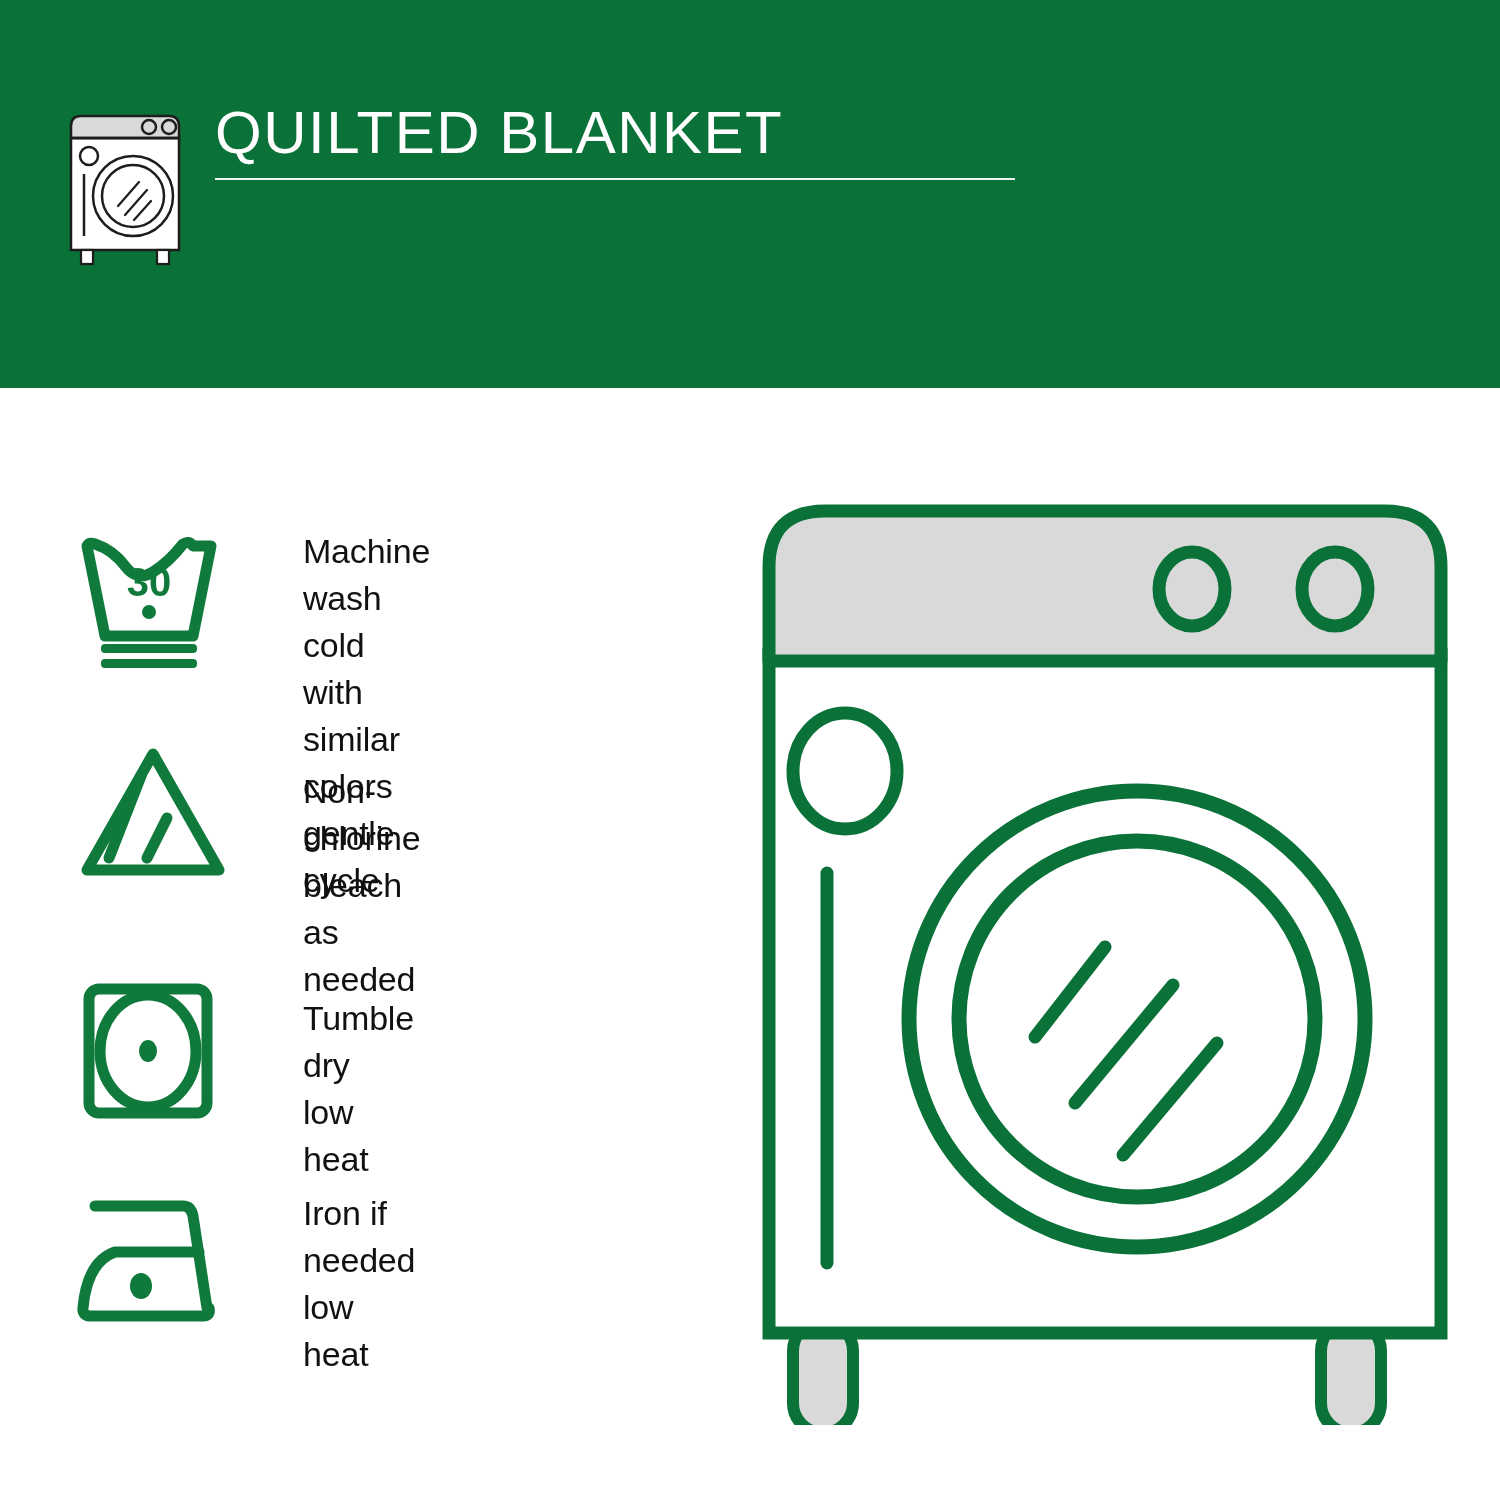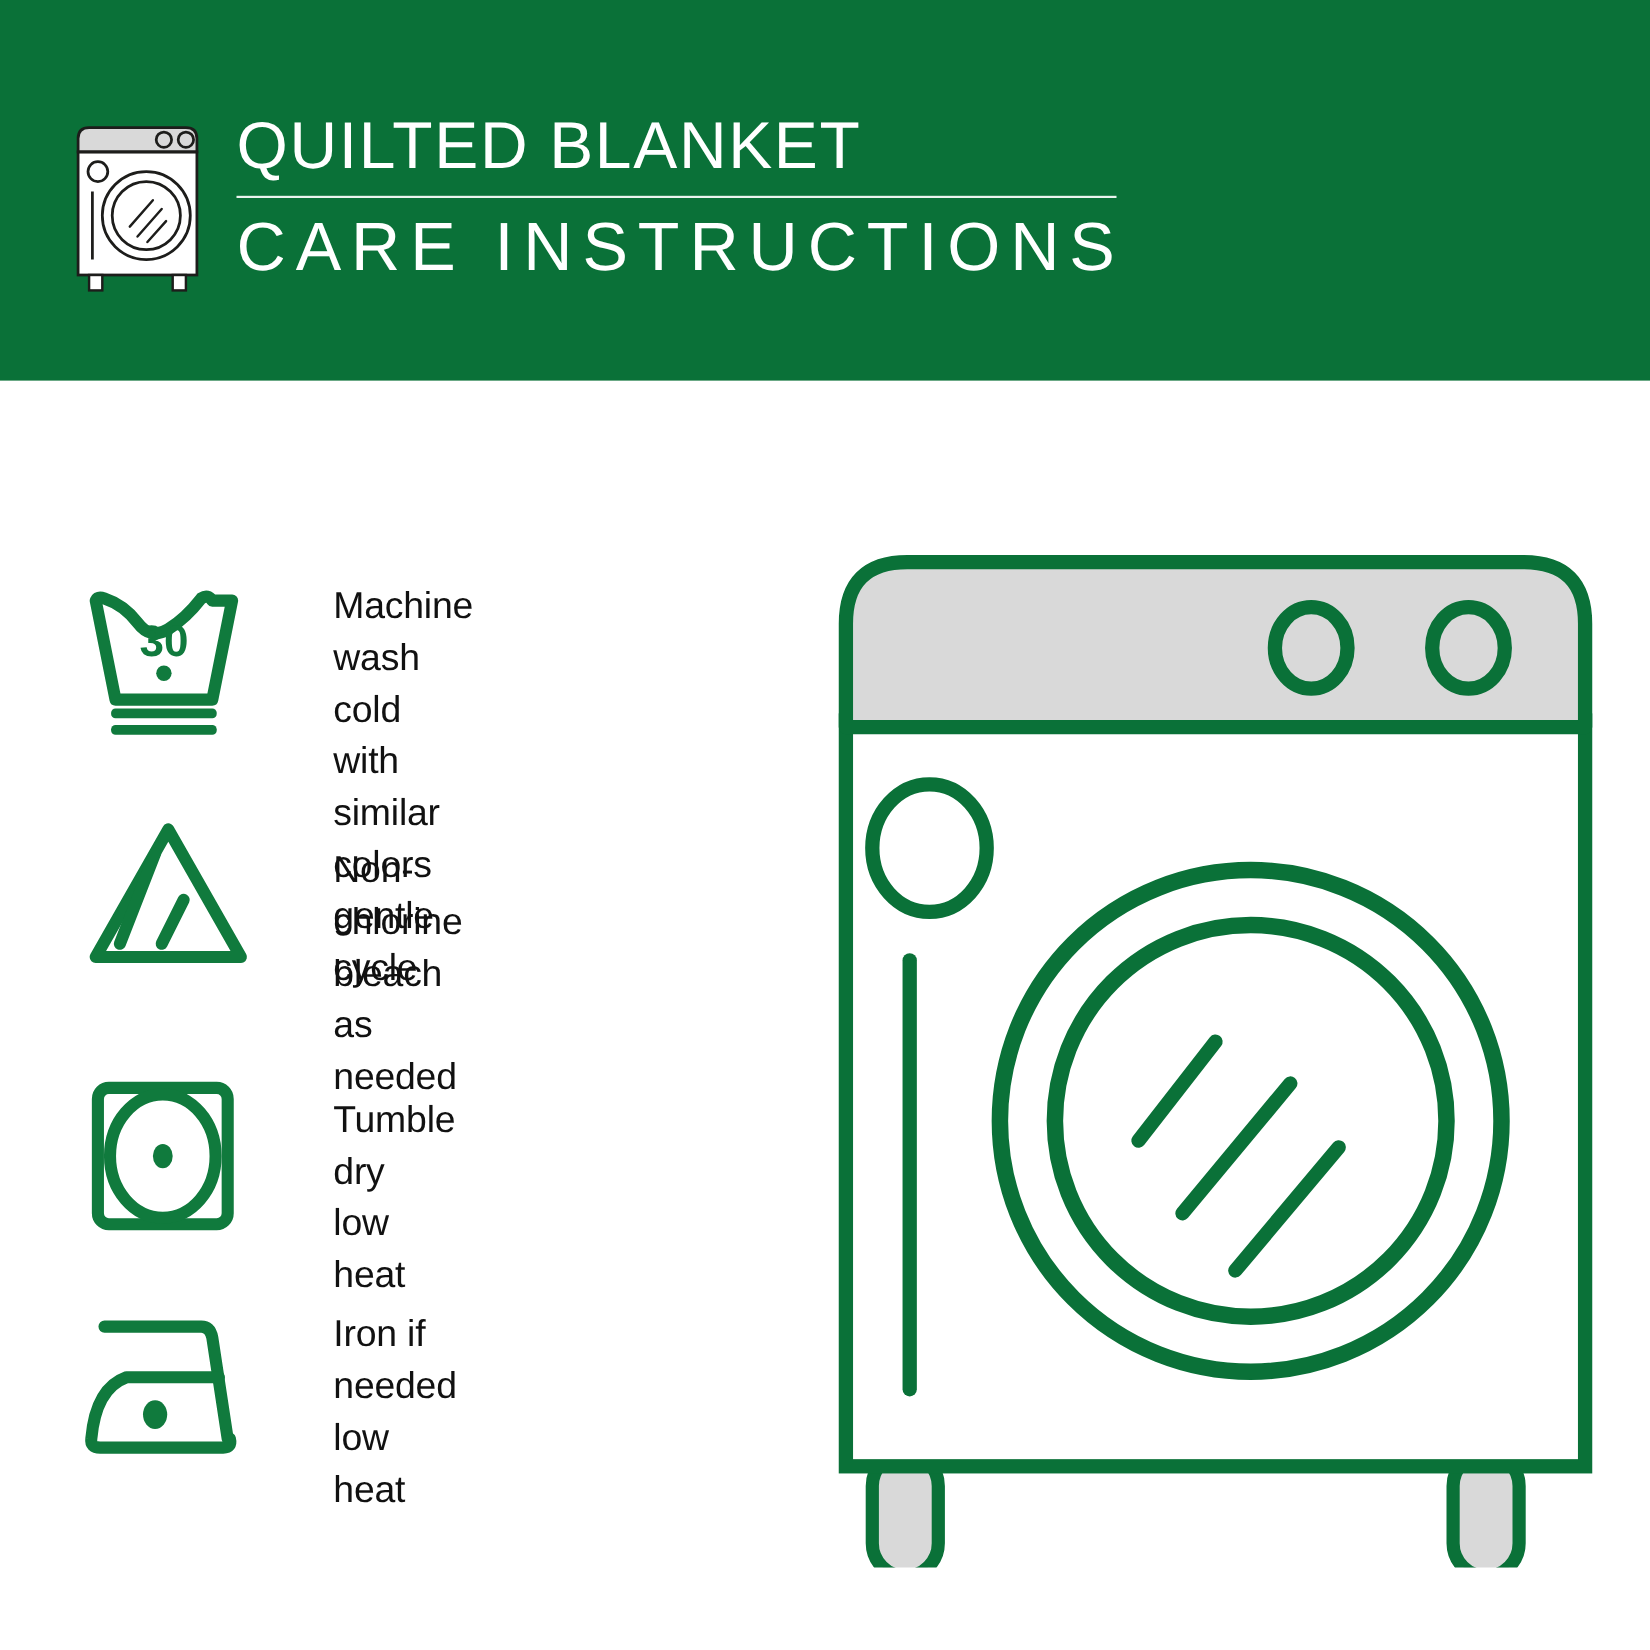--- a/index.html
+++ b/index.html
@@ -7,21 +7,21 @@
     width:1500px;height:1500px;
     background:#ffffff;
     font-family:"Liberation Sans", sans-serif;
     overflow:hidden;
     position:relative;
   }
   .page{position:relative;width:1500px;height:1500px;}
 
   
   .header{
-    position:absolute;left:0;top:0;width:1500px;height:346px;
+    position:absolute;left:0;top:0;width:1500px;height:388px;
     background:#0a7138;
   }
   .header-inner{
     position:absolute;left:63px;top:100px;
     display:flex;align-items:flex-start;
   }
   .header-icon{
     width:130px;height:160px;flex:0 0 130px;margin-top:8px;
   }
   .header-text{margin-left:22px;}
@@ -109,21 +109,20 @@
           <line x1="71" y1="112" x2="88" y2="93" stroke="#1d1d1b" stroke-width="2.2" stroke-linecap="round"></line>
 
           <rect x="18" y="142" width="12" height="14" fill="#ffffff" stroke="#1d1d1b" stroke-width="2.2"></rect>
           <rect x="94" y="142" width="12" height="14" fill="#ffffff" stroke="#1d1d1b" stroke-width="2.2"></rect>
         </svg>
       </div>
 
       <div class="header-text">
         <div class="title">QUILTED BLANKET</div>
         <div class="divider"></div>
-        <div class="subtitle">CARE INSTRUCTIONS</div>
       </div>
 
     </div>
   </div>
 
   <div class="care-list">
 
     <div class="care-row" id="row-wash">
       <div class="sym">
         <svg viewBox="0 0 170 150" width="170" height="150">

